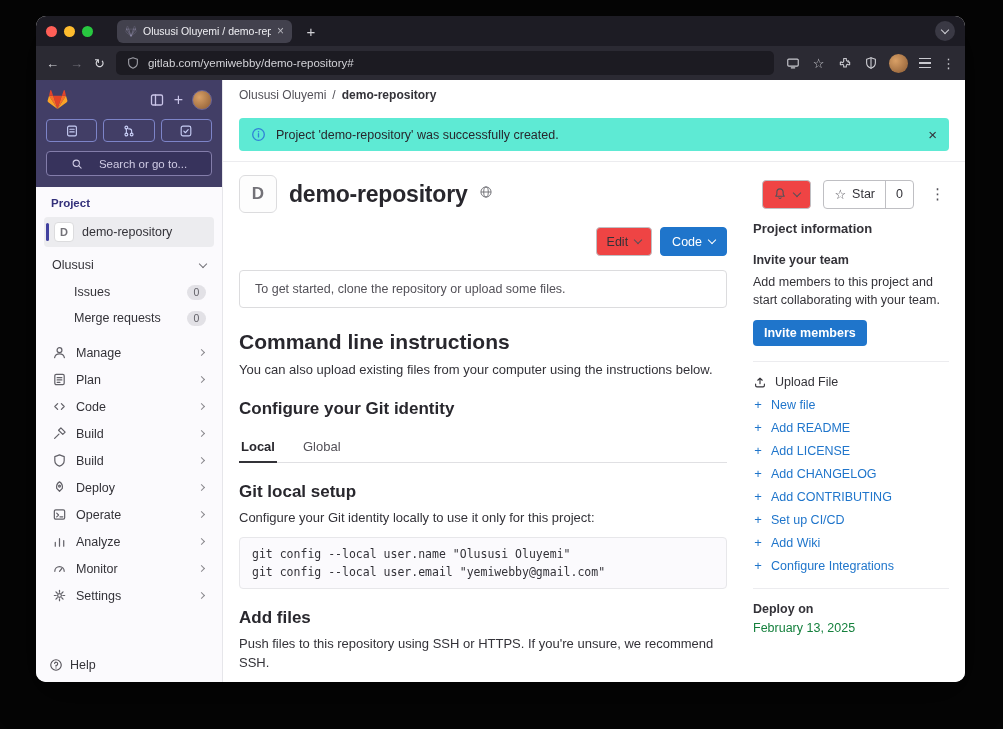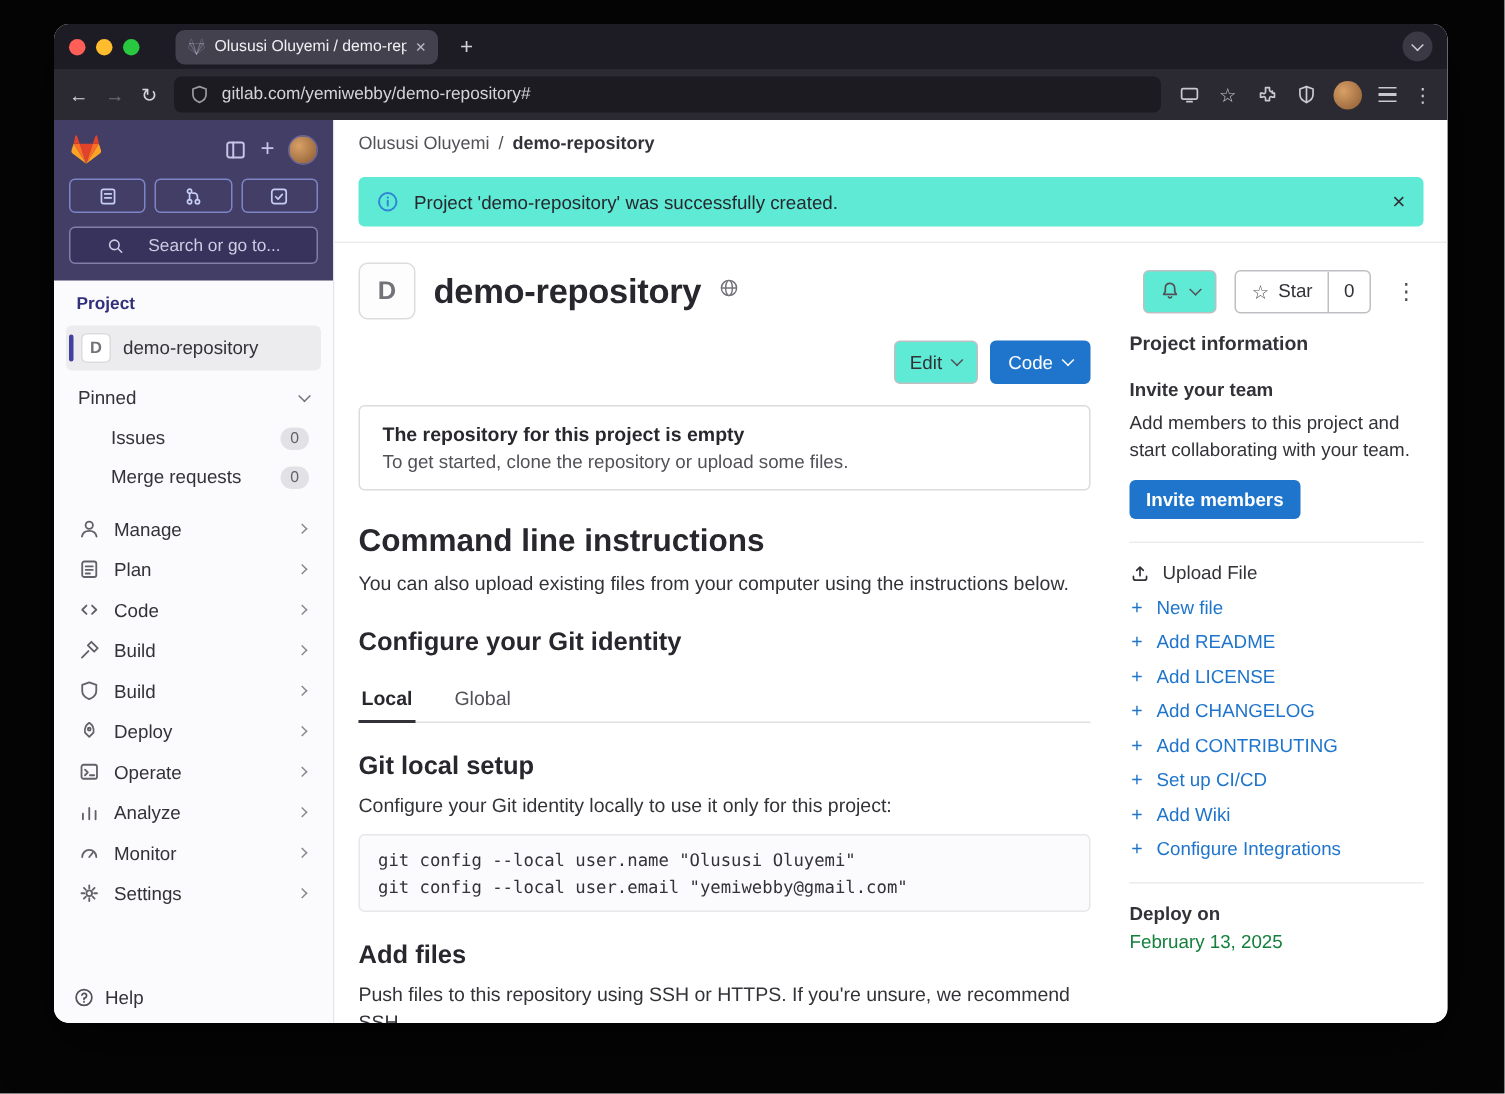--- a/index.html
+++ b/index.html
@@ -90,21 +90,21 @@
   .alert .msg { flex:1; }
   .alert .x { color:#333238; font-size:15px; line-height:1; }
   .alert-divider { border-bottom:1px solid #ececef; margin:10px -16px 0; }
 
   .proj-head { display:flex; align-items:center; gap:12px; padding:13px 0 4px; }
   .proj-av { width:38px; height:38px; border-radius:6px; border:1px solid #dcdcde; background:#fdfdfd; display:flex; align-items:center; justify-content:center; font-size:17px; font-weight:600; color:#737278; }
   .proj-title { font-size:23px; font-weight:700; color:#28272d; letter-spacing:-.2px; }
   .globe svg { width:14px; height:14px; }
   .globe svg * { stroke:#737278; fill:none; stroke-width:1.1; }
   .ph-sp { flex:1; }
-  .btn { display:inline-flex; align-items:center; gap:7px; height:29px; padding:0 10px; border:1px solid #bfbfc3; border-radius:4px; background:#5eead4; font-size:12.5px; color:#333238; }
+  .btn { display:inline-flex; align-items:center; gap:7px; height:29px; padding:0 10px; border:1px solid #bfbfc3; border-radius:4px; background:#ef4444; font-size:12.5px; color:#333238; }
   .btn svg { width:14px; height:14px; }
   .btn svg * { stroke:#535158; fill:none; stroke-width:1.3; stroke-linecap:round; stroke-linejoin:round; }
   .star-group { display:inline-flex; height:29px; border:1px solid #bfbfc3; border-radius:4px; overflow:hidden; font-size:12.5px; color:#333238; }
   .star-group .half { display:flex; align-items:center; gap:6px; padding:0 10px; }
   .star-group .cnt { border-left:1px solid #bfbfc3; }
   .star-glyph { font-size:13px; color:#535158; }
   .dots { font-size:15px; color:#535158; padding:0 4px; }
 
   .columns { display:flex; gap:26px; align-items:flex-start; }
   .col-main { flex:1; min-width:0; }
@@ -264,21 +264,21 @@
 
         <div class="sb-list">
           <div class="ctx-label">Project</div>
 
           <div class="sb-sel">
             <span class="mini-av">D</span>
             <span>demo-repository</span>
           </div>
 
           <div class="sb-pin">
-            <span>Pinned</span>
+            <span>Olususi</span>
             <span class="chev d"></span>
           </div>
           <div class="sb-sub">
             <span>Issues</span>
             <span class="badge">0</span>
           </div>
           <div class="sb-sub">
             <span>Merge requests</span>
             <span class="badge">0</span>
           </div>
@@ -430,21 +430,20 @@
                   <span>Edit</span>
                   <span class="chev d" style="color:#535158;"></span>
                 </span>
                 <span class="btn-primary">
                   <span>Code</span>
                   <span class="chev d" style="color:#fff;"></span>
                 </span>
               </div>
 
               <div class="empty-box">
-                <div class="t">The repository for this project is empty</div>
                 <div class="s">To get started, clone the repository or upload some files.</div>
               </div>
 
               <h1 class="cli">Command line instructions</h1>
               <p class="para">You can also upload existing files from your computer using the instructions below.</p>
 
               <h2 class="sec">Configure your Git identity</h2>
 
               <div class="tabsrow">
                 <span class="gtab active">Local</span>

